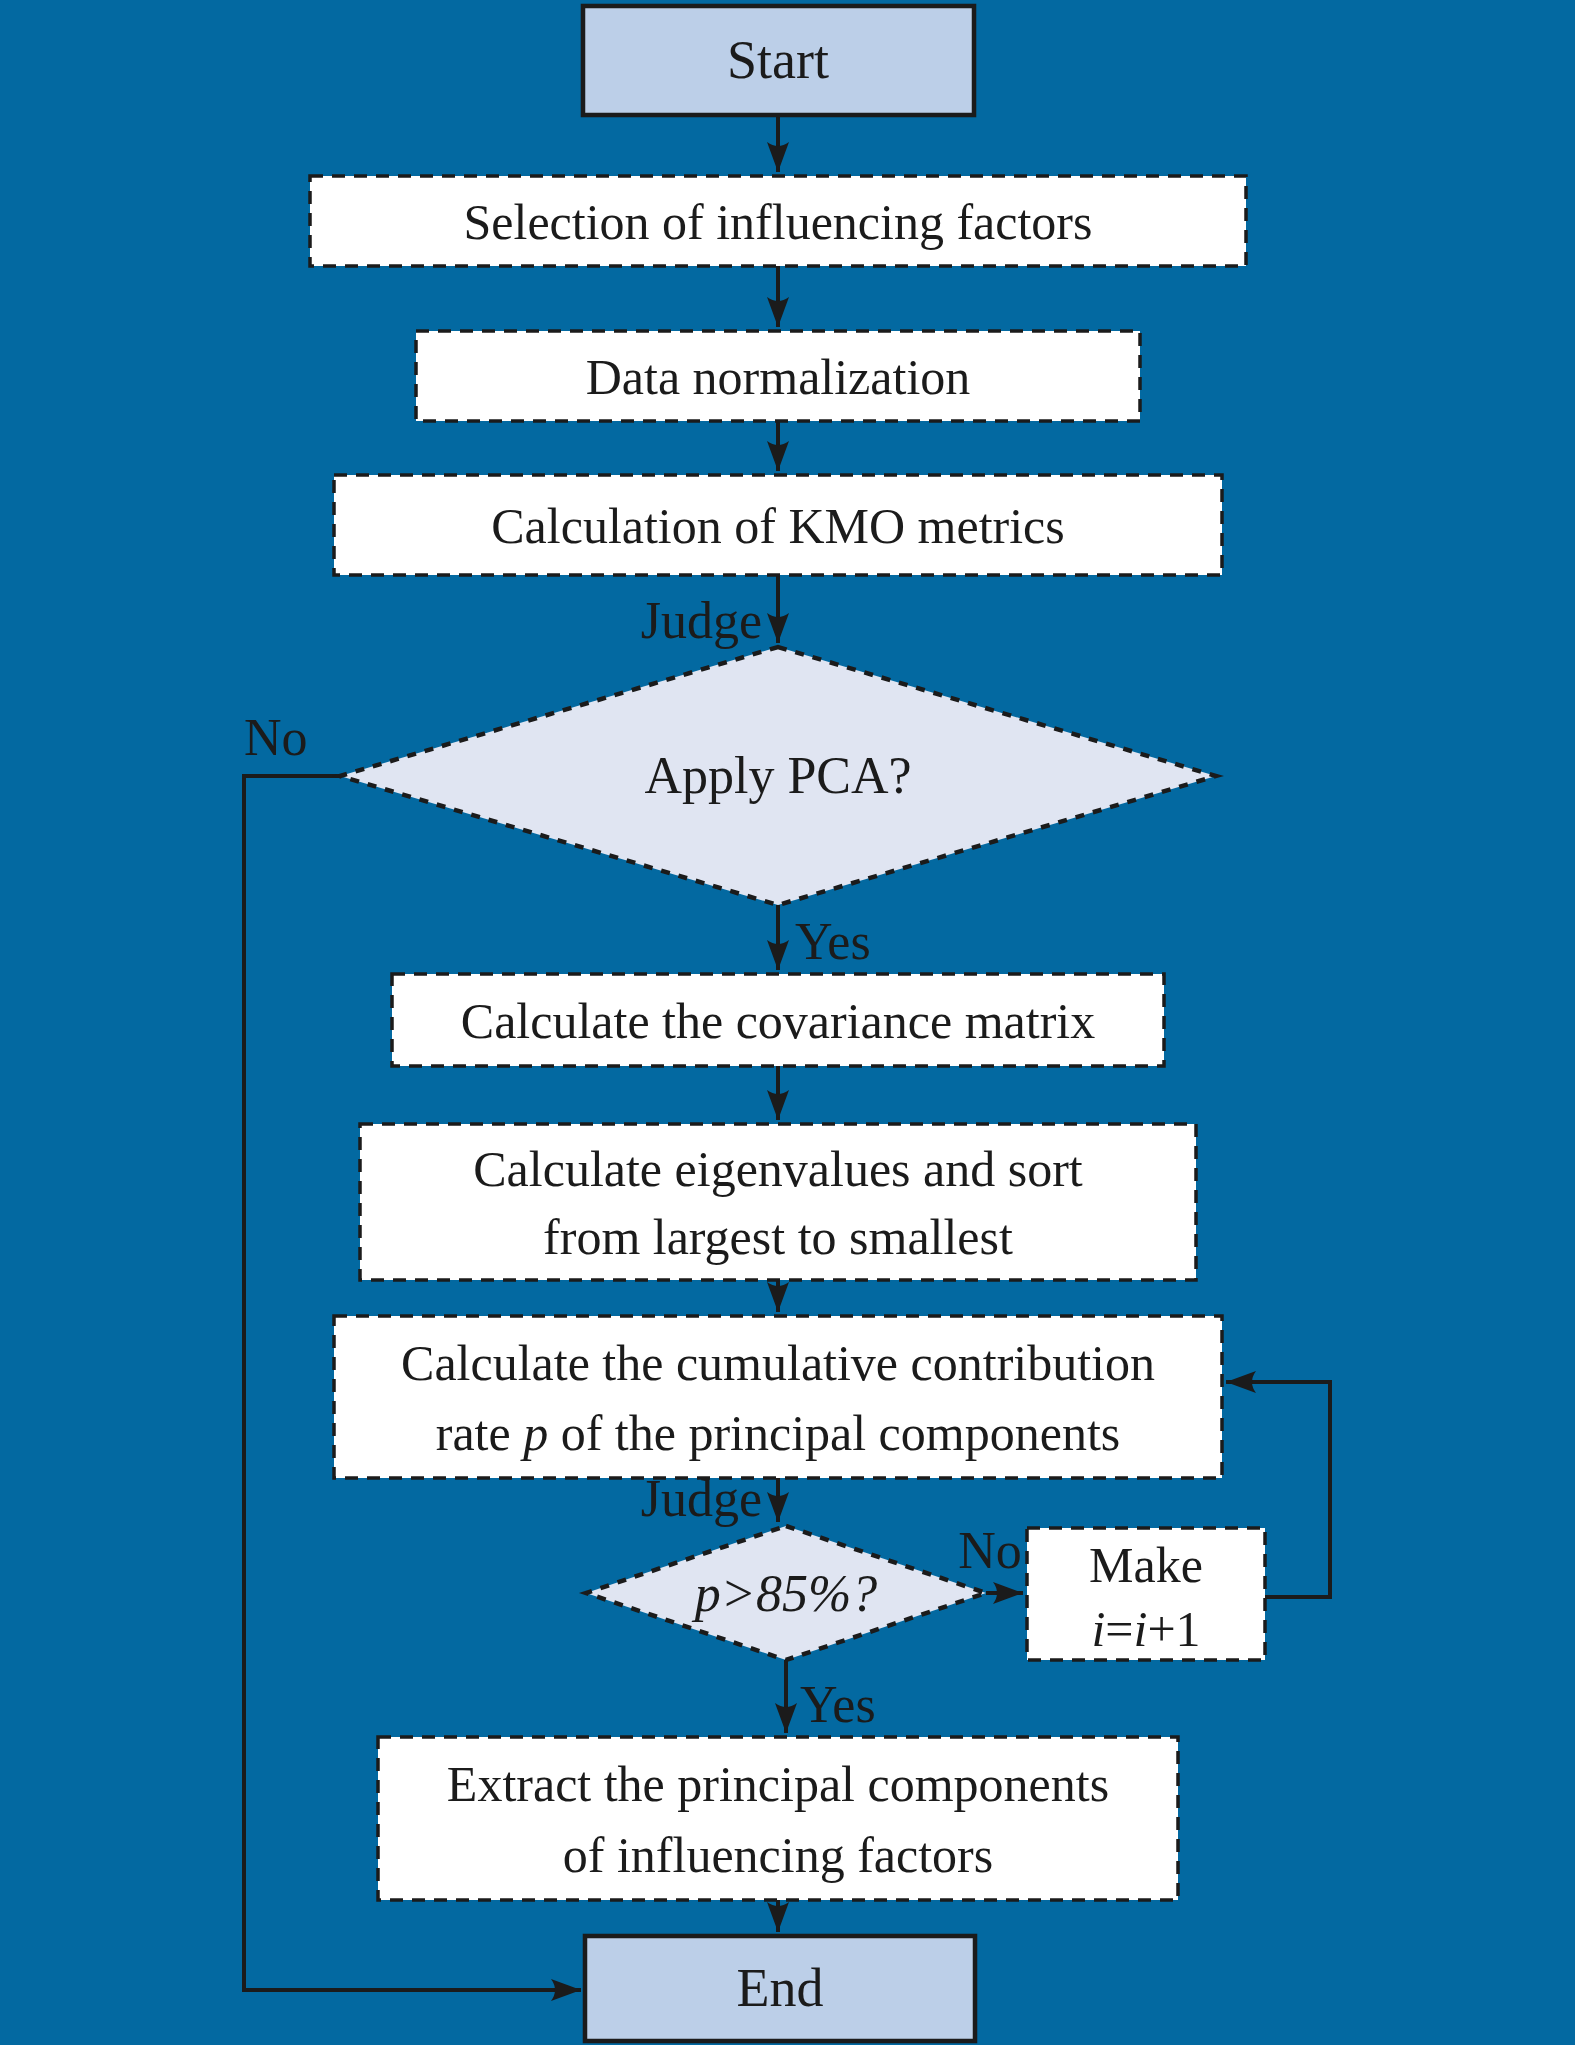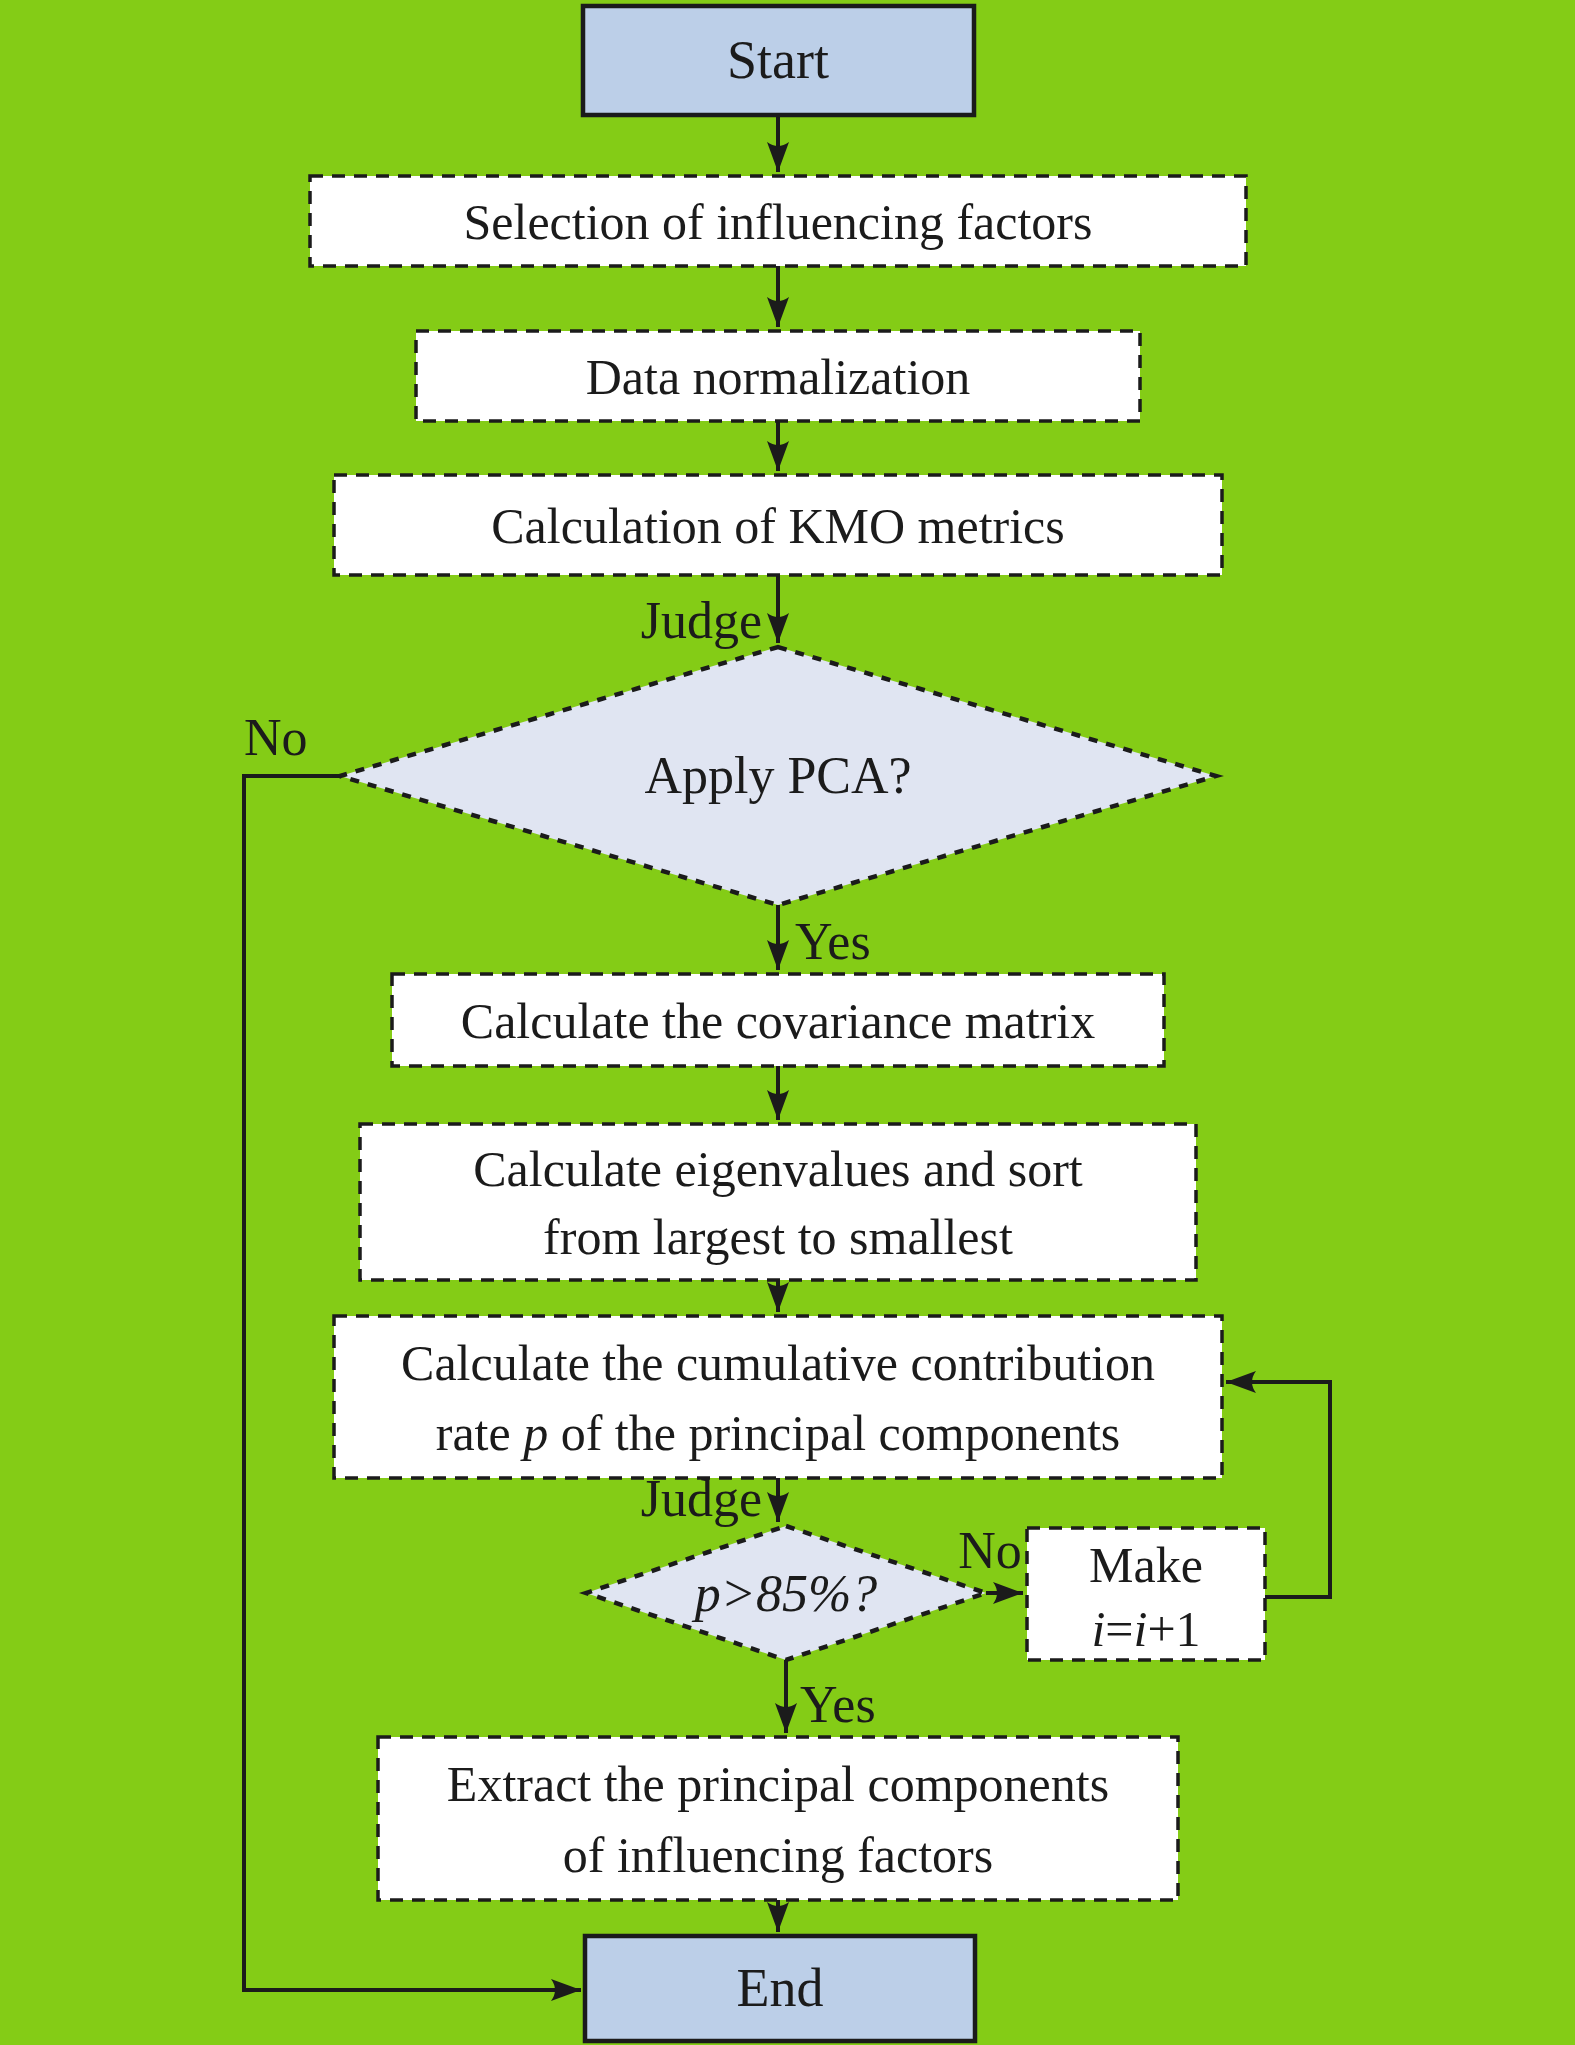--- a/index.html
+++ b/index.html
@@ -1,16 +1,16 @@
 <!DOCTYPE html>
 <html><head>
 <meta charset="utf-8">
 <style>
   html,body{margin:0;padding:0;background:#ffffff;}
-  .canvas{position:relative;width:1575px;height:2045px;background:#84cc16;}
+  .canvas{position:relative;width:1575px;height:2045px;background:#0369a1;}
   svg{display:block;}
   text{
     font-family:"Liberation Serif","DejaVu Serif",serif;
     fill:#1b1b1b;
   }
   .node-text{font-size:50px;}
   .terminal-text{font-size:54px;}
   .decision-text{font-size:52px;}
   .edge-label{font-size:52px;}
   .italic{font-style:italic;}

